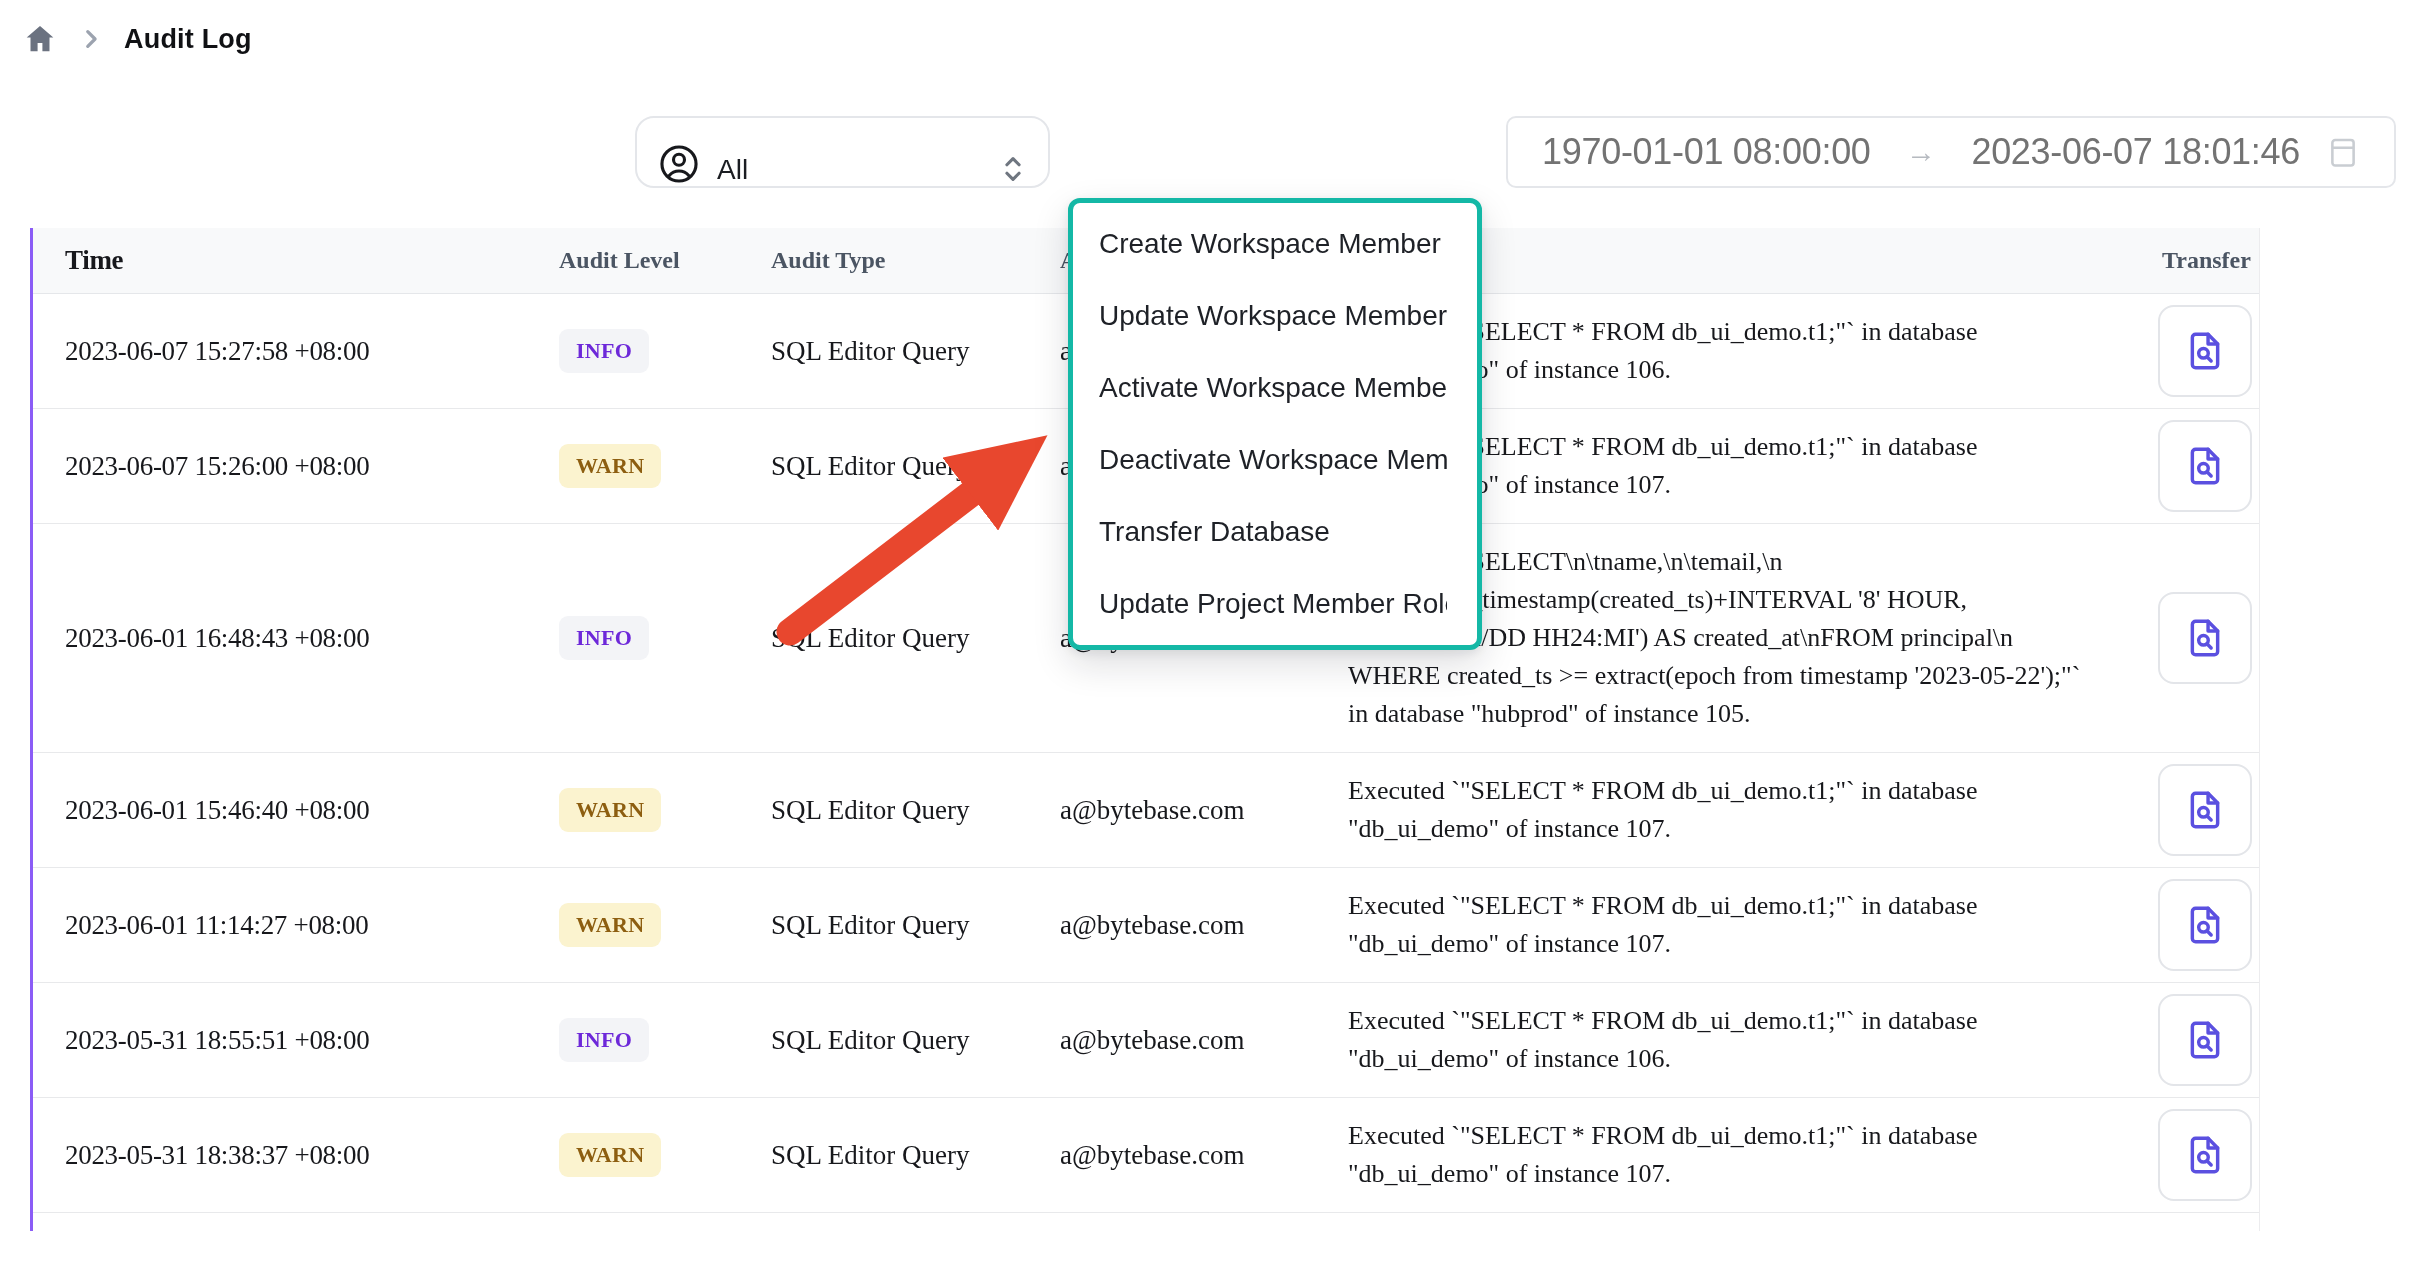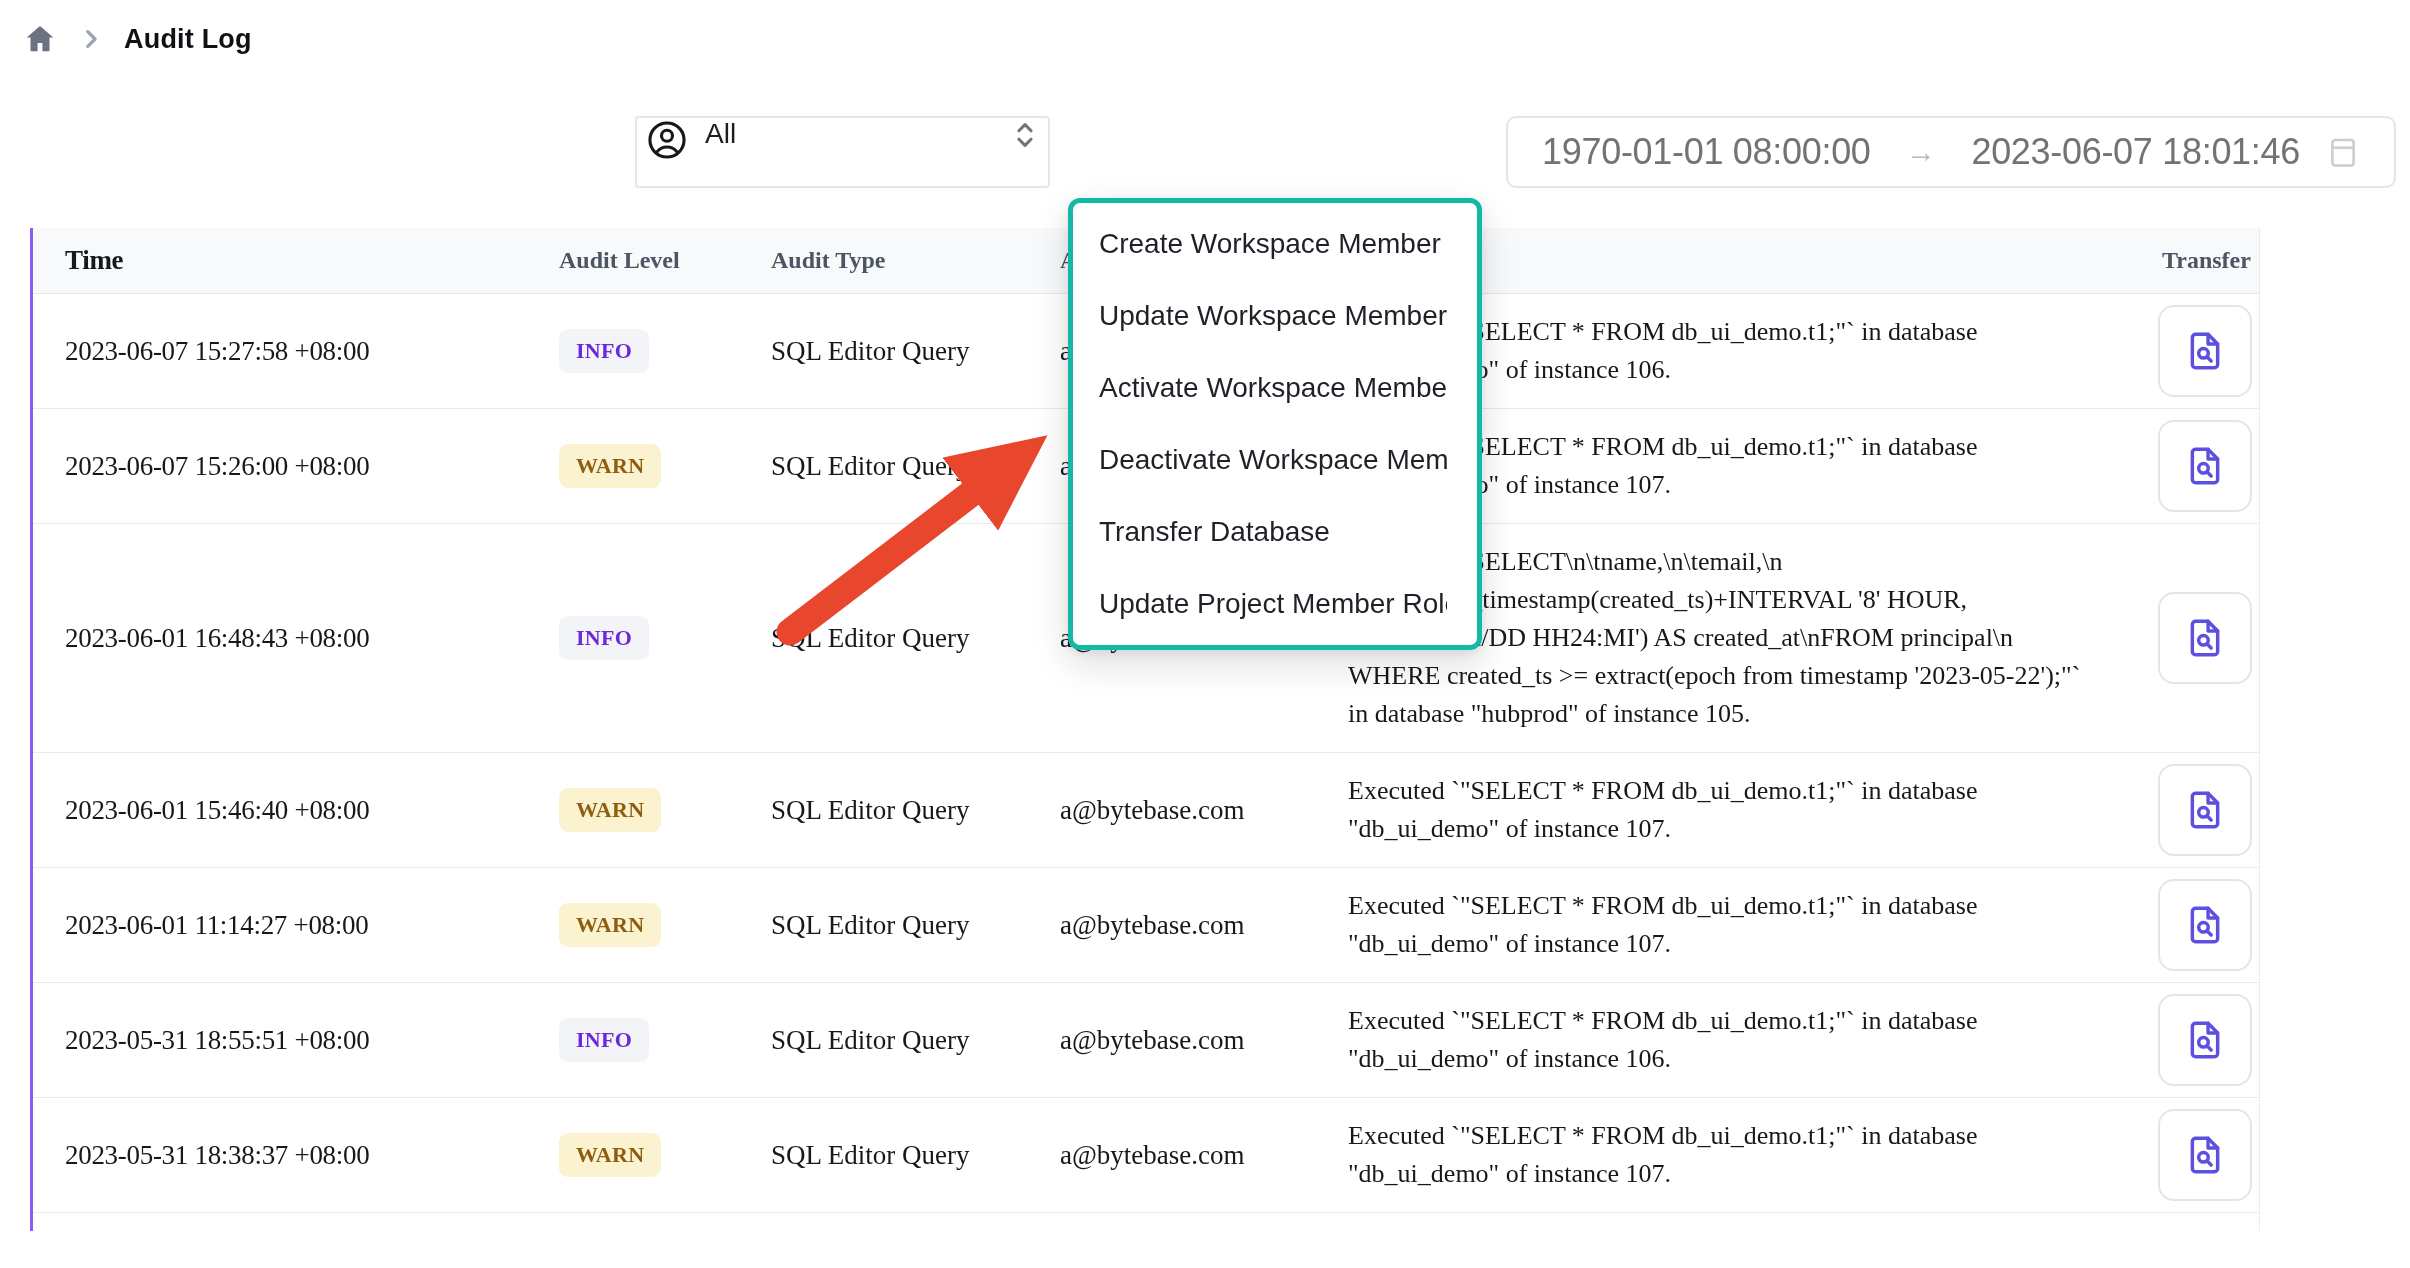--- a/index.html
+++ b/index.html
@@ -7,22 +7,22 @@
   body {
     width:2410px; height:1268px; position:relative; overflow:hidden;
     font-family:"Liberation Sans","DejaVu Sans",sans-serif; color:#18181b;
   }
   
   .breadcrumb { position:absolute; left:22px; top:22px; display:flex; align-items:center; gap:22px; }
   .crumb-title { font-size:27px; font-weight:700; color:#101114; letter-spacing:.2px; }
   
   .filterbar { position:absolute; top:116px; left:0; width:100%; height:72px; }
   .select-btn {
-    position:absolute; height:72px; background:#fff; border:2px solid #e4e6ea; border-radius:4px;
-    display:flex; align-items:flex-start; padding:0 8px; gap:16px; cursor:pointer;
+    position:absolute; height:72px; background:#fff; border:2px solid #e4e6ea; border-radius:19px;
+    display:flex; align-items:flex-end; padding:0 20px; gap:16px; cursor:pointer;
   }
   .select-all   { left:635px;  width:415px; }
   .select-type  { left:1067px; width:411px; border:3px solid #474e5c; }
   .select-label { font-size:28px; color:#1b1d22; }
   .placeholder  { color:#9aa1ab; }
   .spacer { flex:1; }
   .daterange {
     position:absolute; left:1506px; width:890px; height:72px; background:#fff;
     border:2px solid #e4e6ea; border-radius:10px; display:flex; align-items:center; padding:0 34px;
   }

